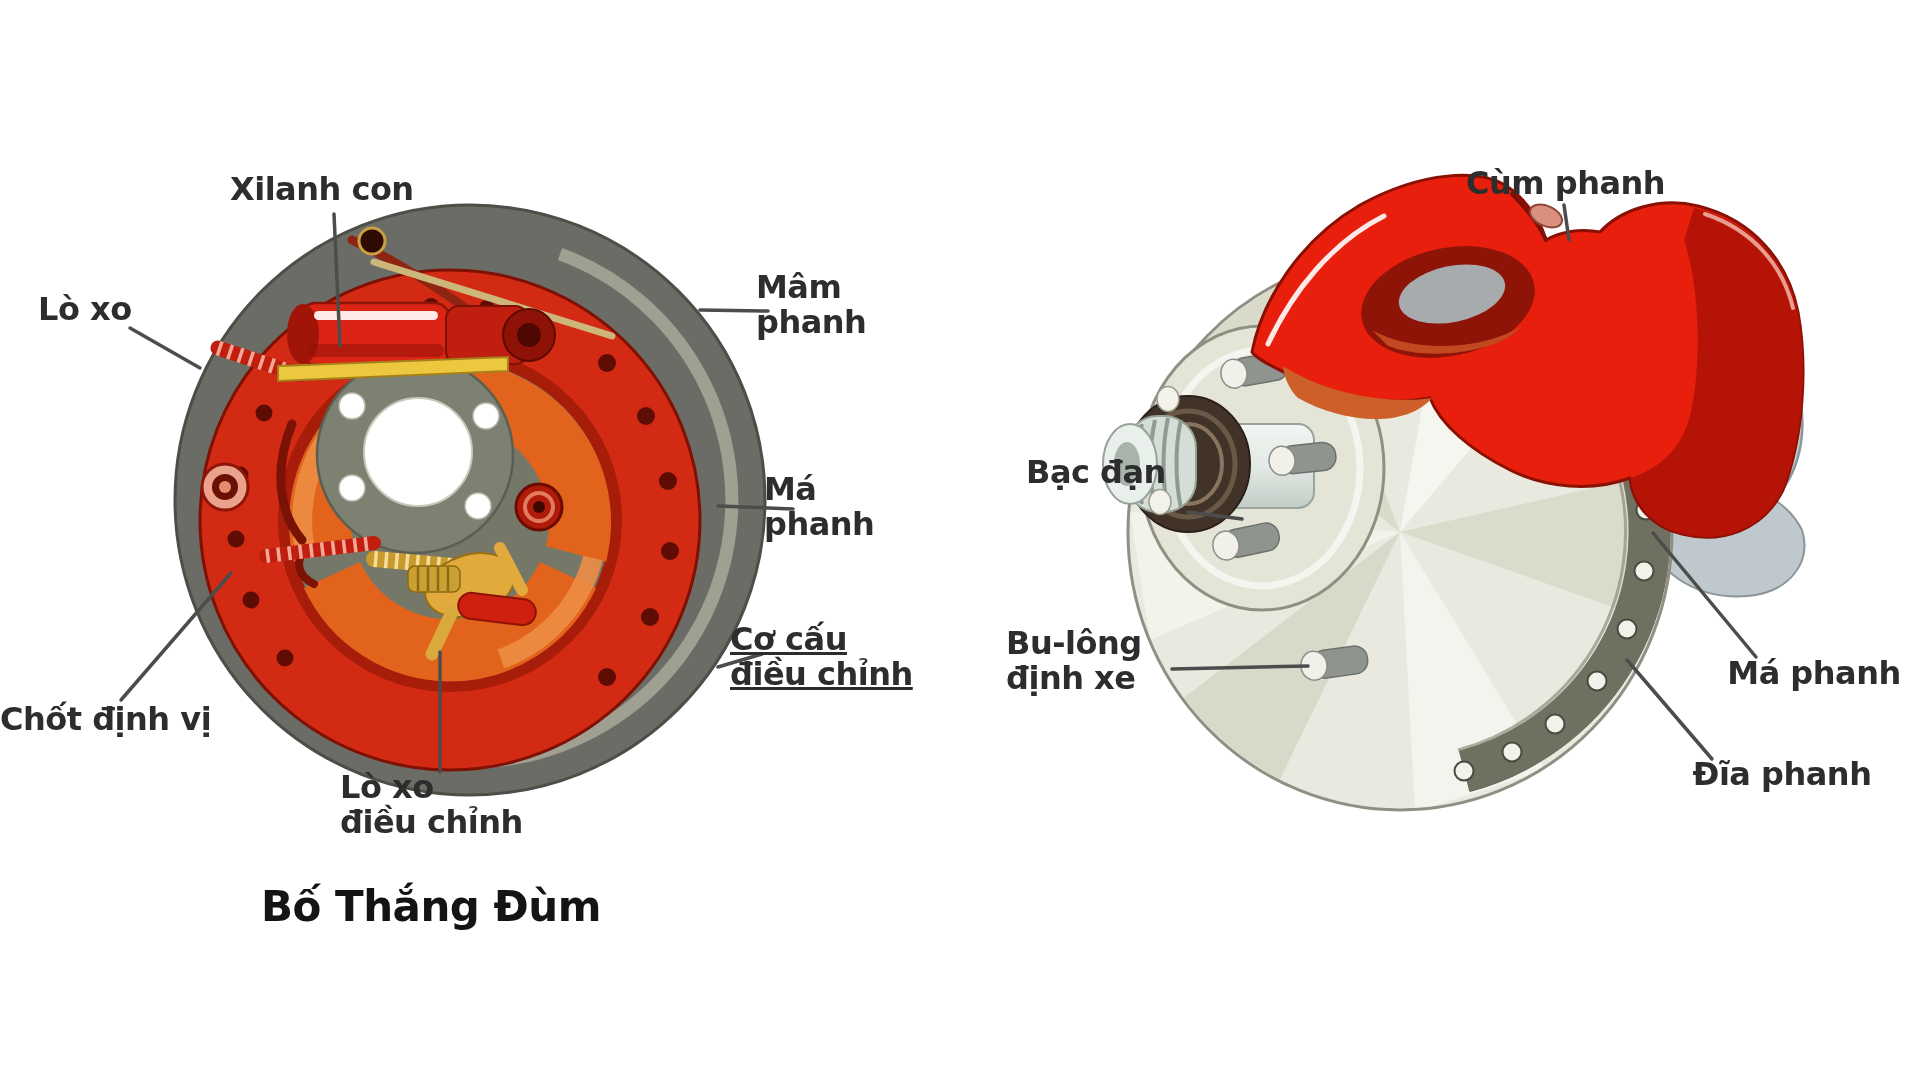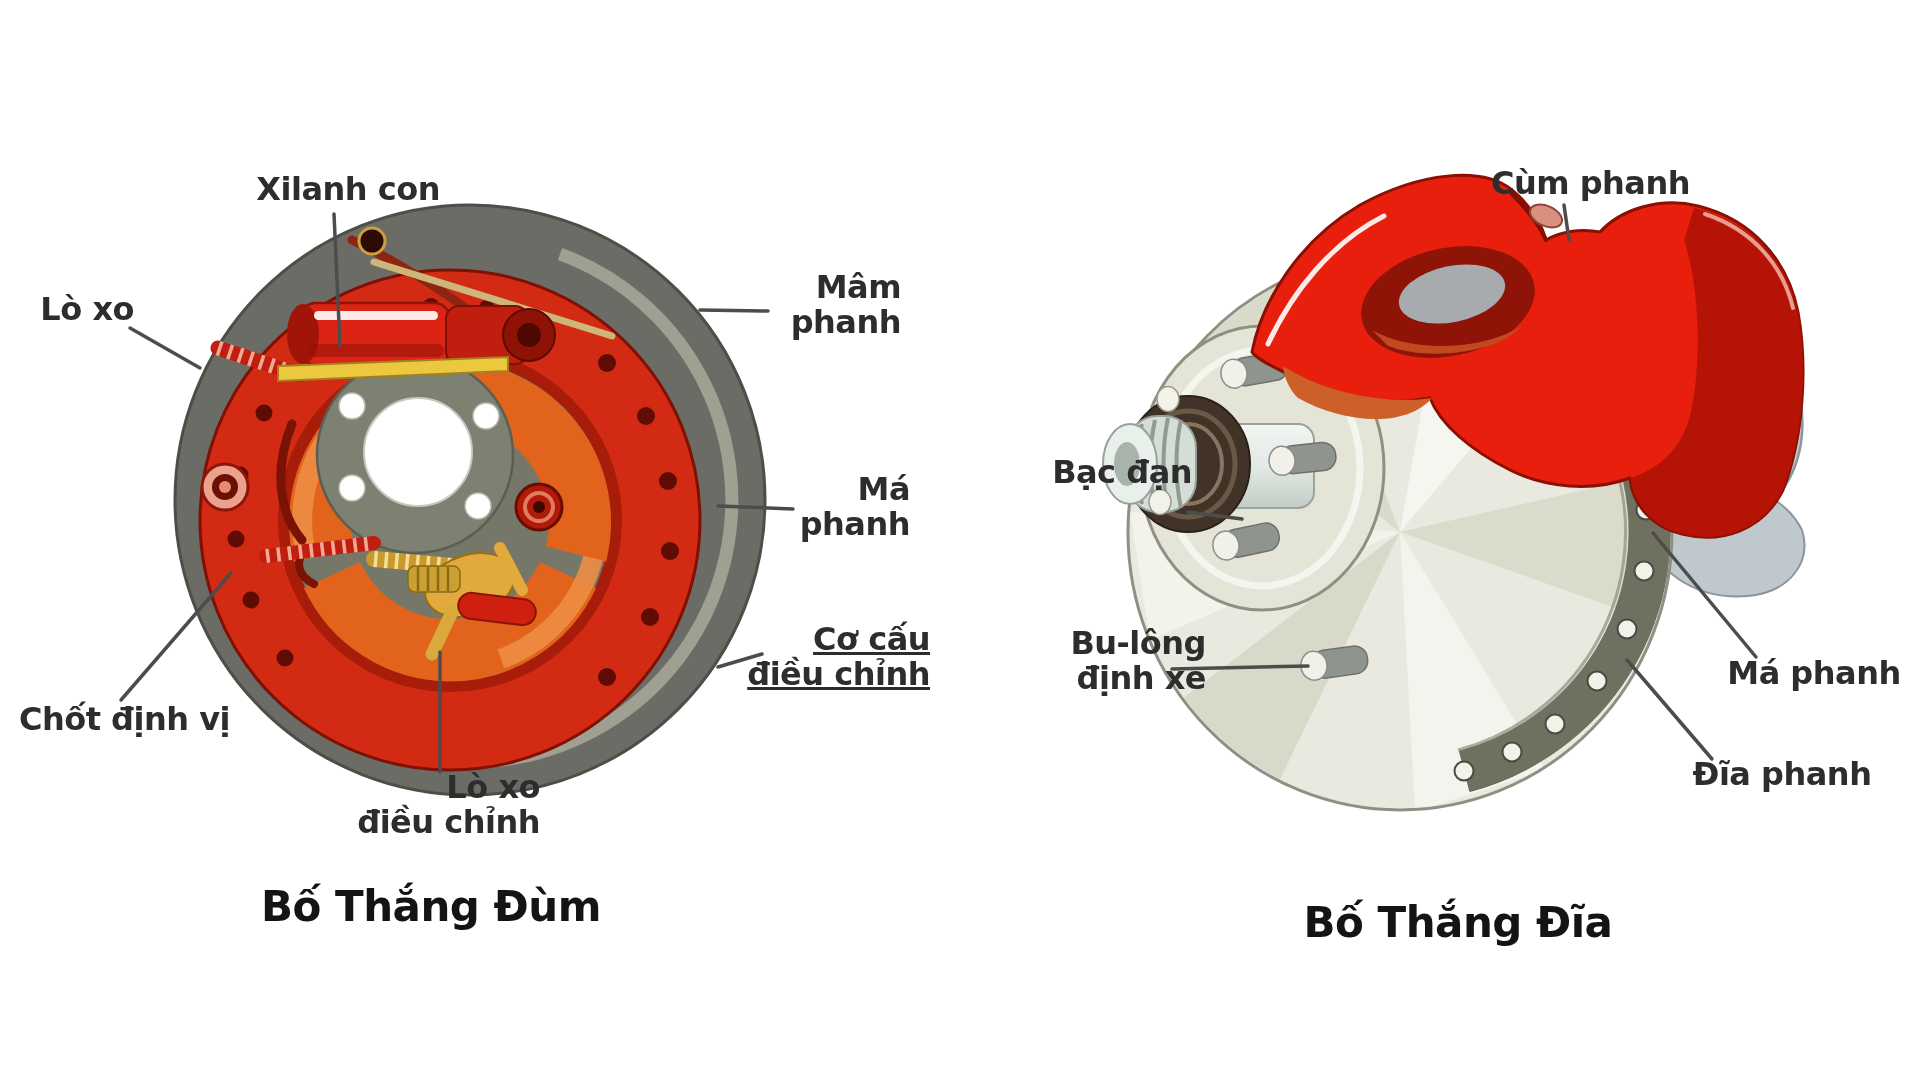--- a/index.html
+++ b/index.html
@@ -3,21 +3,21 @@
 <meta charset="utf-8">
 <style>
   html,body{margin:0;padding:0;background:#ffffff;}
   .stage{
     position:relative;width:1920px;height:1080px;background:#ffffff;
     overflow:hidden;font-family:"DejaVu Sans","Liberation Sans",sans-serif;
   }
   .art{position:absolute;inset:0;width:1920px;height:1080px;}
   .lbl{
     position:absolute;font-weight:700;font-size:32px;line-height:35px;
-    color:#2d2d2d;text-align:right;letter-spacing:-0.5px;white-space:nowrap;
+    color:#2d2d2d;text-align:left;letter-spacing:-0.5px;white-space:nowrap;
   }
   .lbl span{display:block;}
   .lbl.align-left{text-align:center;}
   .title{
     position:absolute;font-weight:700;font-size:42px;line-height:62px;
     color:#141414;text-align:center;letter-spacing:-0.5px;white-space:nowrap;
   }
   
   .p-xilanh{left:230px;top:172px;width:210px;}
   .p-loxo{left:38px;top:292px;width:96px;}
@@ -273,15 +273,14 @@
   <div class="title p-title-l">Bố Thắng Đùm</div>
 
   <div class="lbl p-cum">Cùm phanh</div>
   <div class="lbl p-bac">Bạc đạn</div>
   <div class="lbl p-bulong">
     <span>Bu-lông</span>
     <span>định xe</span>
   </div>
   <div class="lbl p-ma-r align-left">Má phanh</div>
   <div class="lbl p-dia align-left">Đĩa phanh</div>
-  <div class="title p-title-r">Bố Thắng Đĩa</div>
 
 </div>
 
 </body></html>

